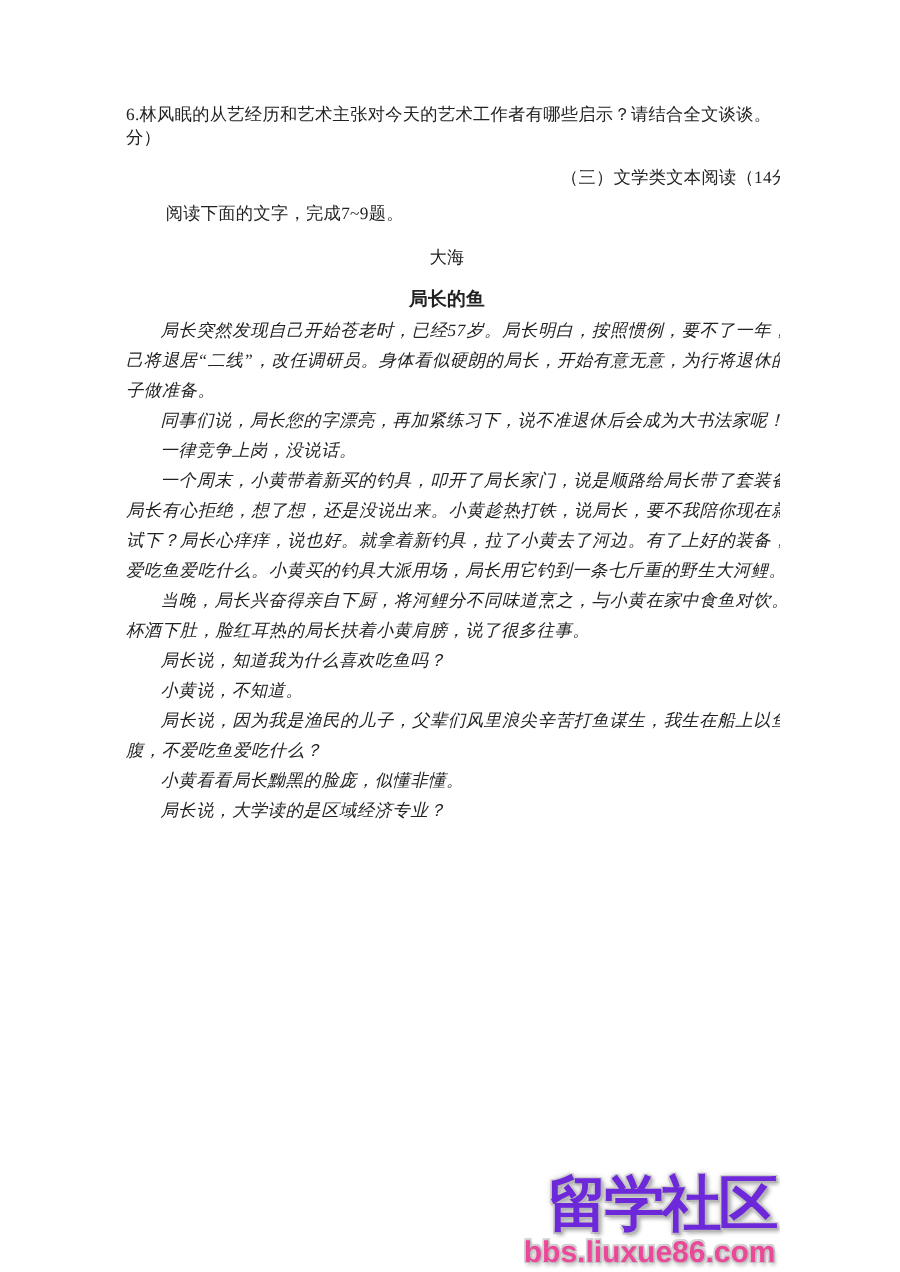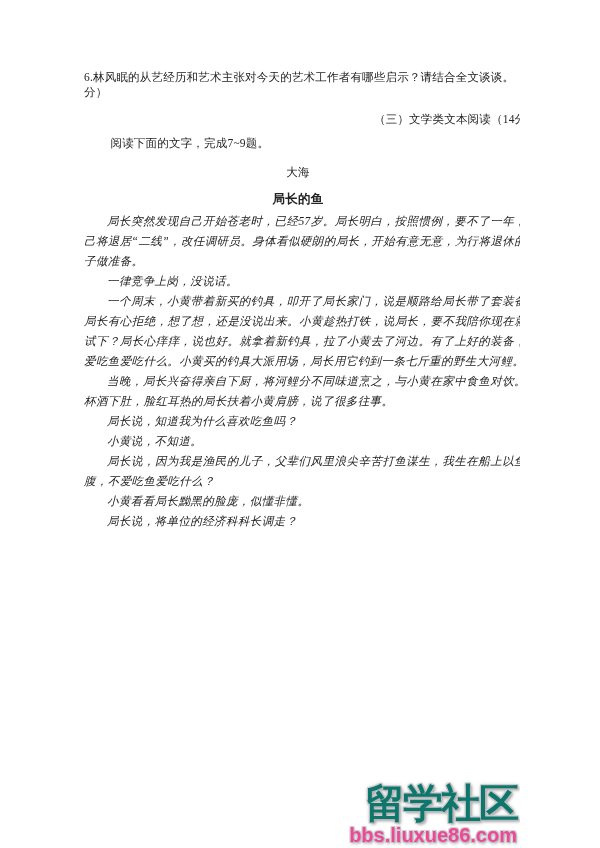--- a/index.html
+++ b/index.html
@@ -69,21 +69,21 @@
     bottom: 3px;
     text-align: right;
     font-family: "Liberation Sans", sans-serif;
     line-height: 1;
     pointer-events: none;
   }
   .watermark .site-name {
     font-size: 40px;
     font-weight: bold;
     letter-spacing: -2px;
-    color: #0f766e;
+    color: #6d28d9;
     text-shadow:
       1px 1px 0 #b5b5b5,
       -1px -1px 0 #cfcfcf,
       1px -1px 0 #c6c6c6,
       -1px 1px 0 #c6c6c6,
       2px 2px 3px #a8a8a8,
       0 0 4px #bdbdbd;
   }
   .watermark .site-url {
     margin-top: 2px;
@@ -110,28 +110,29 @@
     <p class="meta-line section-heading">（三）文学类文本阅读（14分）</p>
 
     <p class="meta-line instruction">阅读下面的文字，完成7~9题。</p>
 
     <p class="meta-line centered story-author">大海</p>
 
     <p class="meta-line centered story-title">局长的鱼</p>
 
     <div class="story-body">
       <p>局长突然发现自己开始苍老时，已经57岁。局长明白，按照惯例，要不了一年，自己将退居“二线”，改任调研员。身体看似硬朗的局长，开始有意无意，为行将退休的日子做准备。</p>
+      <p>同事们说，局长您的字漂亮，再加紧练习下，说不准退休后会成为大书法家呢！</p>
       <p>一律竞争上岗，没说话。</p>
       <p>一个周末，小黄带着新买的钓具，叩开了局长家门，说是顺路给局长带了套装备。局长有心拒绝，想了想，还是没说出来。小黄趁热打铁，说局长，要不我陪你现在就去试下？局长心痒痒，说也好。就拿着新钓具，拉了小黄去了河边。有了上好的装备，不爱吃鱼爱吃什么。小黄买的钓具大派用场，局长用它钓到一条七斤重的野生大河鲤。</p>
       <p>当晚，局长兴奋得亲自下厨，将河鲤分不同味道烹之，与小黄在家中食鱼对饮。几杯酒下肚，脸红耳热的局长扶着小黄肩膀，说了很多往事。</p>
       <p>局长说，知道我为什么喜欢吃鱼吗？</p>
       <p>小黄说，不知道。</p>
       <p>局长说，因为我是渔民的儿子，父辈们风里浪尖辛苦打鱼谋生，我生在船上以鱼果腹，不爱吃鱼爱吃什么？</p>
       <p>小黄看看局长黝黑的脸庞，似懂非懂。</p>
-      <p>局长说，将单位的经济科科长调走？</p>
+      <p>局长说，大学读的是区域经济专业？</p>
     </div>
   </div>
 
   <div class="watermark">
     <div class="site-name">留学社区</div>
     <div class="site-url">bbs.liuxue86.com</div>
   </div>
 </div>
 
 </body></html>

